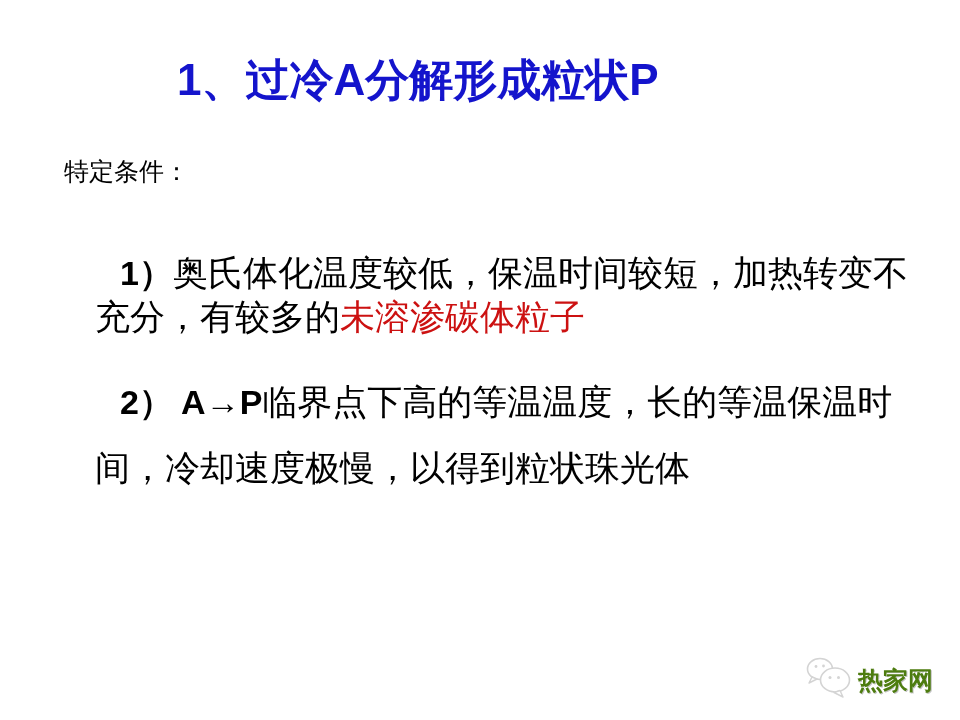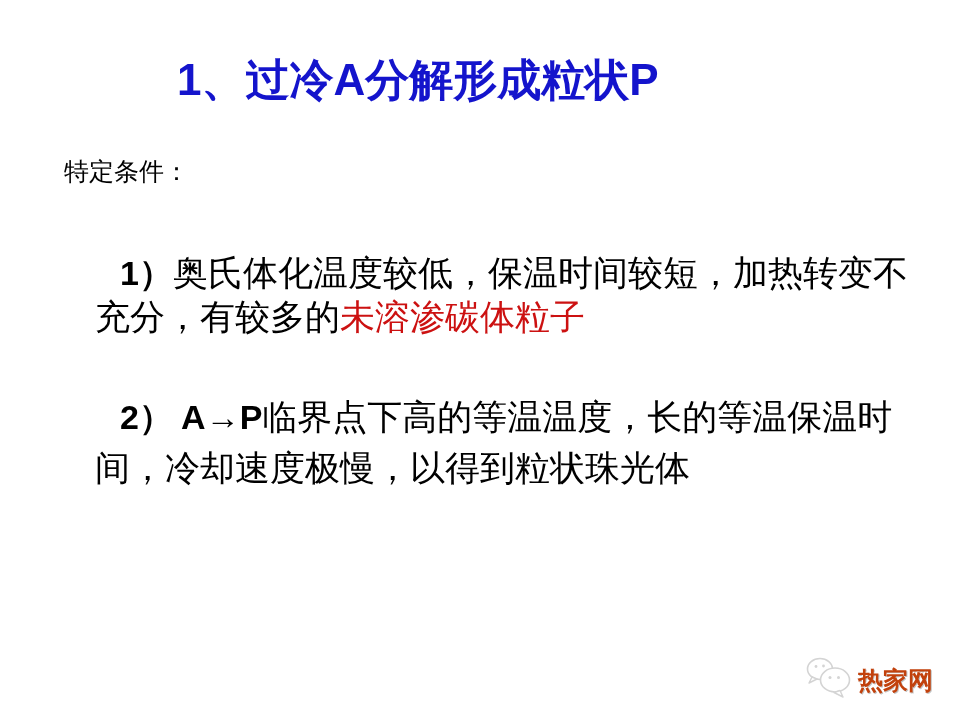--- a/index.html
+++ b/index.html
@@ -37,41 +37,41 @@
     position: absolute;
     font-size: 35px;
     line-height: 1.15;
     color: #000000;
     white-space: nowrap;
   }
   .line-first  { left: 120px; }
   .line-cont   { left: 95px; font-family: Liberation Serif, serif; }
   .y-p1l1 { top: 228px; margin-top: 25px; }
   .y-p1l2 { top: 298px; }
-  .y-p2l1 { top: 397px; }
+  .y-p2l1 { top: 382px; }
   .y-p2l2 { top: 449px; text-align: right; }
   .num-bold {
     font-family: "Liberation Sans", "DejaVu Sans", sans-serif;
     font-weight: bold;
     font-size: 34px;
   }
   .highlight-red { color: #CC1111; }
   .watermark {
     position: absolute;
     left: 804px; top: 654px;
     display: flex;
     align-items: center;
     gap: 4px;
   }
   .watermark-icon { width: 50px; height: 48px; }
   .watermark-text {
     font-family: "Liberation Sans", "DejaVu Sans", sans-serif;
     font-weight: bold;
     font-size: 25px;
-    color: #c2410c;
+    color: #4d7c0f;
     text-shadow: -1px -1px 0 #ffffff, 1px 1px 0 #c2c2c2;
     white-space: nowrap;
   }
 </style>
 </head>
 <body>
 
 <div class="slide">
 
   <div class="title">1、过冷A分解形成粒状P</div>

